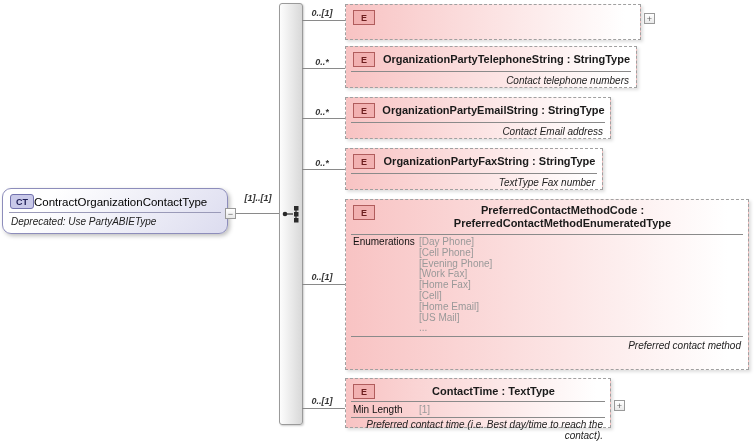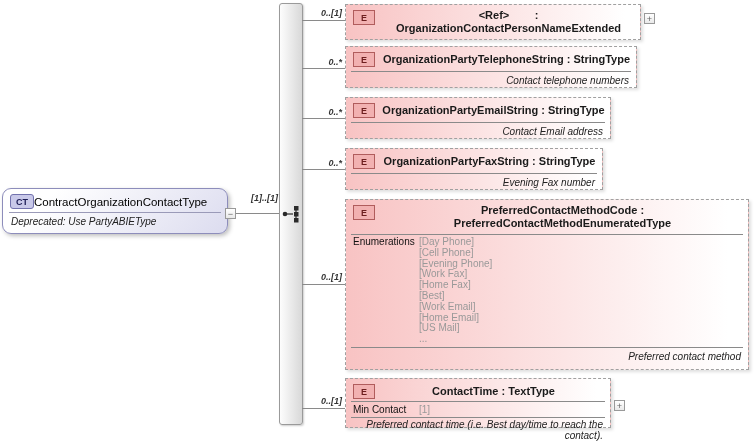--- a/index.html
+++ b/index.html
@@ -22,21 +22,21 @@
     border-radius:3px;background:#c9c9e9;color:#1c1c55;
     font-size:9px;font-weight:bold;flex:0 0 auto;
   }
   .root-name{font-size:11.5px;font-weight:normal;color:#000;white-space:nowrap;}
   .root-sep{border-top:1px solid #9a9ab8;margin:1px 6px 0 6px;}
   .root-ann{font-style:italic;font-size:10px;color:#222;padding:3px 8px 0 8px;white-space:nowrap;}
   
   .hline{position:absolute;height:0;border-top:1px solid #8a8a8a;}
   .card-label{
     position:absolute;font-size:9px;font-style:italic;font-weight:bold;
-    color:#333;width:40px;text-align:right;white-space:nowrap;
+    color:#333;width:40px;text-align:center;white-space:nowrap;
   }
   .toggle-btn{
     position:absolute;width:11px;height:11px;box-sizing:border-box;
     border:1px solid #999;background:linear-gradient(#ffffff,#e9e9e9);
     font-size:9px;line-height:8px;text-align:center;color:#666;
     padding:0;cursor:pointer;
   }
   .seq-bar{
     position:absolute;left:279px;top:3px;width:24px;height:422px;
     box-sizing:border-box;border:1px solid #9a9a9a;border-radius:3px;
@@ -110,23 +110,20 @@
   <div class="card-label" style="left:302px;top:8px;">0..[1]</div>
   <div class="card-label" style="left:302px;top:57px;">0..*</div>
   <div class="card-label" style="left:302px;top:107px;">0..*</div>
   <div class="card-label" style="left:302px;top:158px;">0..*</div>
   <div class="card-label" style="left:302px;top:272px;">0..[1]</div>
   <div class="card-label" style="left:302px;top:396px;">0..[1]</div>
 
   <div class="el" style="left:345px;top:4px;width:296px;height:36px;">
     <div class="el-title">
       <span class="e-badge">E</span>
-      <span class="el-text">
-        <span class="nm ref-nm">&lt;Ref&gt;</span><span>: OrganizationContactPersonNameExtended</span>
-      </span>
     </div>
   </div>
   <button class="toggle-btn" style="left:644px;top:13px;">+</button>
 
   <div class="el" style="left:345px;top:46px;width:292px;height:42px;">
     <div class="el-title" style="align-items:center;">
       <span class="e-badge">E</span>
       <span class="el-text">
         <span class="nm">OrganizationPartyTelephoneString</span> <span>: StringType</span>
       </span>
@@ -147,60 +144,59 @@
   </div>
 
   <div class="el" style="left:345px;top:148px;width:258px;height:42px;">
     <div class="el-title" style="align-items:center;">
       <span class="e-badge">E</span>
       <span class="el-text">
         <span class="nm">OrganizationPartyFaxString</span> <span>: StringType</span>
       </span>
     </div>
     <div class="el-sep"></div>
-    <div class="el-ann">Evening Fax number</div>
+    <div class="el-ann">TextType Fax number</div>
   </div>
 
   <div class="el" style="left:345px;top:199px;width:404px;height:171px;">
     <div class="el-title">
       <span class="e-badge">E</span>
       <span class="el-text">
         <span class="nm">PreferredContactMethodCode</span> <span>: PreferredContactMethodEnumeratedType</span>
       </span>
     </div>
     <div class="el-sep"></div>
     <div class="enum-area">
       <div class="facet-label">Enumerations</div>
       <div class="enum-values">
         <div>[Day Phone]</div>
         <div>[Cell Phone]</div>
         <div>[Evening Phone]</div>
         <div>[Work Fax]</div>
         <div>[Home Fax]</div>
-        <div>[Best]</div>
-        <div>[Work Email]</div>
+        <div>[Cell]</div>
         <div>[Home Email]</div>
         <div>[US Mail]</div>
         <div>...</div>
       </div>
     </div>
     <div class="el-sep"></div>
     <div class="el-ann">Preferred contact method</div>
   </div>
 
   <div class="el" style="left:345px;top:378px;width:266px;height:50px;">
     <div class="el-title" style="align-items:center;padding-bottom:0;">
       <span class="e-badge">E</span>
       <span class="el-text">
         <span class="nm">ContactTime</span> <span>: TextType</span>
       </span>
     </div>
     <div class="el-sep"></div>
     <div class="facet-row">
-      <span class="facet-label">Min Contact</span>
+      <span class="facet-label">Min Length</span>
       <span class="facet-value">[1]</span>
     </div>
     <div class="el-sep"></div>
     <div class="el-ann" style="padding-top:1px;">Preferred contact time (i.e. Best day/time to reach the contact).</div>
   </div>
   <button class="toggle-btn" style="left:614px;top:400px;">+</button>
 
 </div>
 
 </body></html>

